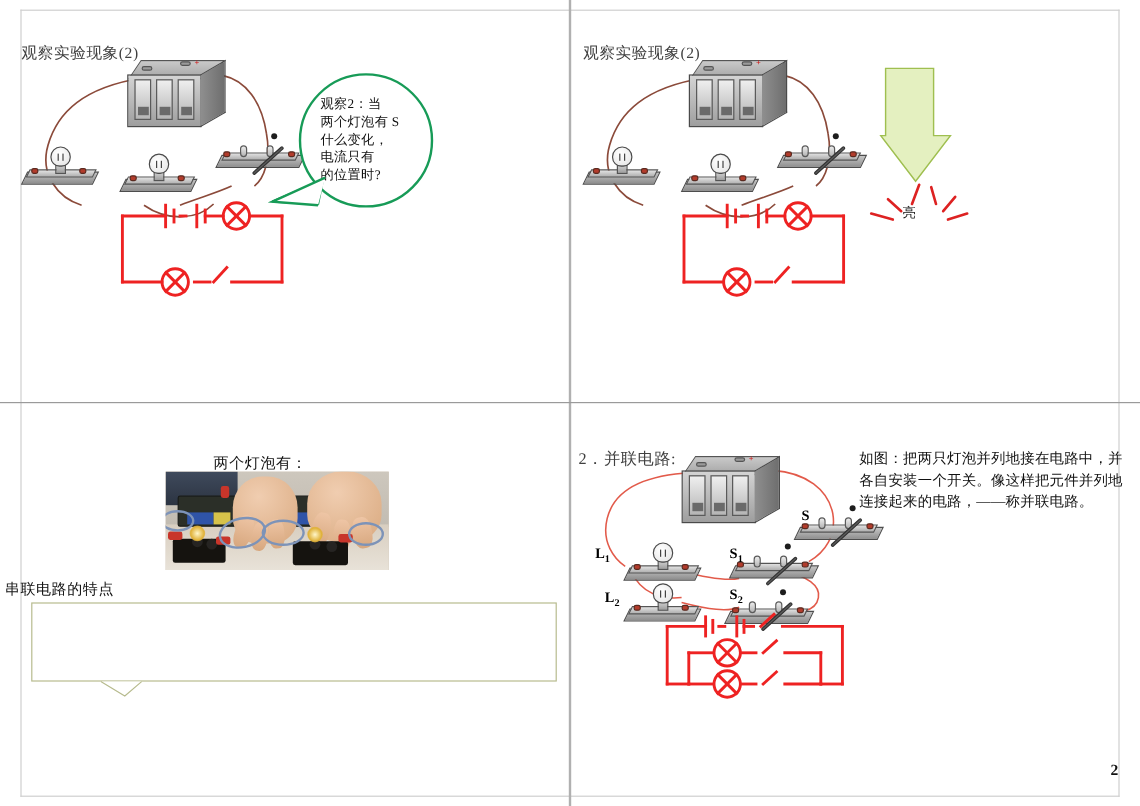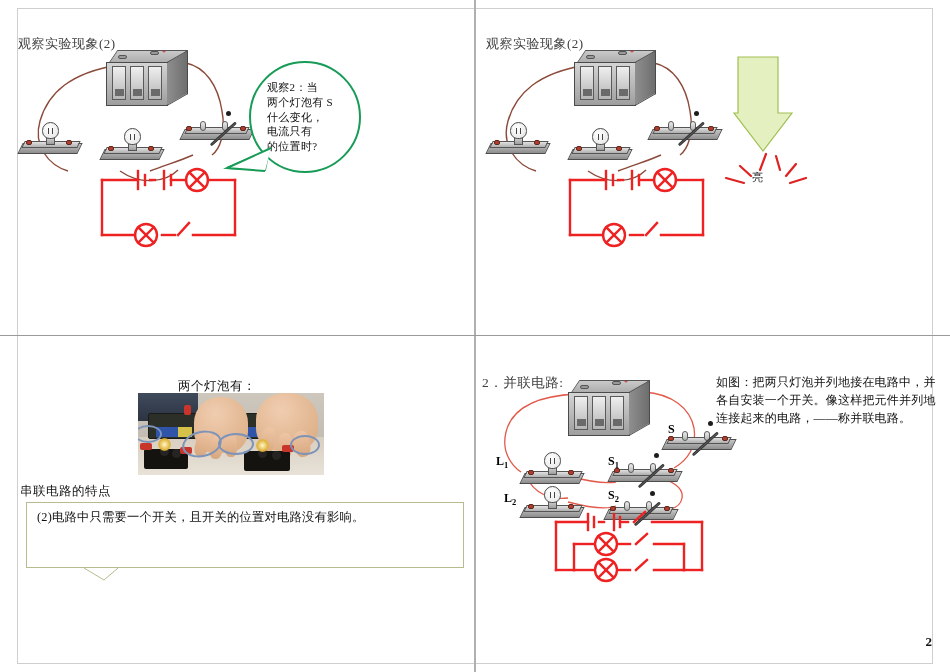--- a/index.html
+++ b/index.html
@@ -489,27 +489,24 @@
       <div class="knob" style="left:134px; top:58px; width:9px; height:9px;"></div>
       <div class="lampglow" style="left:118px; top:46px; width:13px; height:13px;"></div>
       <div class="clip" style="left:144px; top:52px; width:12px; height:7px;"></div>
 
       <div class="bluewire" style="left:44px; top:38px; width:40px; height:26px; border-radius:50%; transform:rotate(-12deg);"></div>
       <div class="bluewire" style="left:80px; top:40px; width:36px; height:22px; border-radius:50%;"></div>
       <div class="bluewire" style="left:152px; top:42px; width:30px; height:20px; border-radius:50%;"></div>
       <div class="bluewire" style="left:-4px; top:32px; width:28px; height:18px; border-radius:50%;"></div>
     </div>
 
-    <div class="plainlabel" style="left:20px; top:147px;font-family:Liberation Serif, serif;">串联电路的特点</div>
+    <div class="plainlabel" style="left:4px; top:147px;font-family:Liberation Serif, serif;">串联电路的特点</div>
 
     <div class="charbox" style="left:26px; top:166px; width:438px; height:66px;">
       <div style="padding:6px 8px 0 10px;">
-        <div class="line">
-          <span>(2)</span><span>电路中只需要一个开关，且开关的位置对电路没有影响。</span>
-        </div>
       </div>
     </div>
     <svg style="position:absolute; left:84px; top:231px; width:36px; height:14px;">
       <path d="M0,1 L20,13 L34,1" fill="#ffffff" stroke="#b7bb8e" stroke-width="1"></path>
     </svg>
 
   </div>
 
   <div class="panel" id="panel-br">
 

